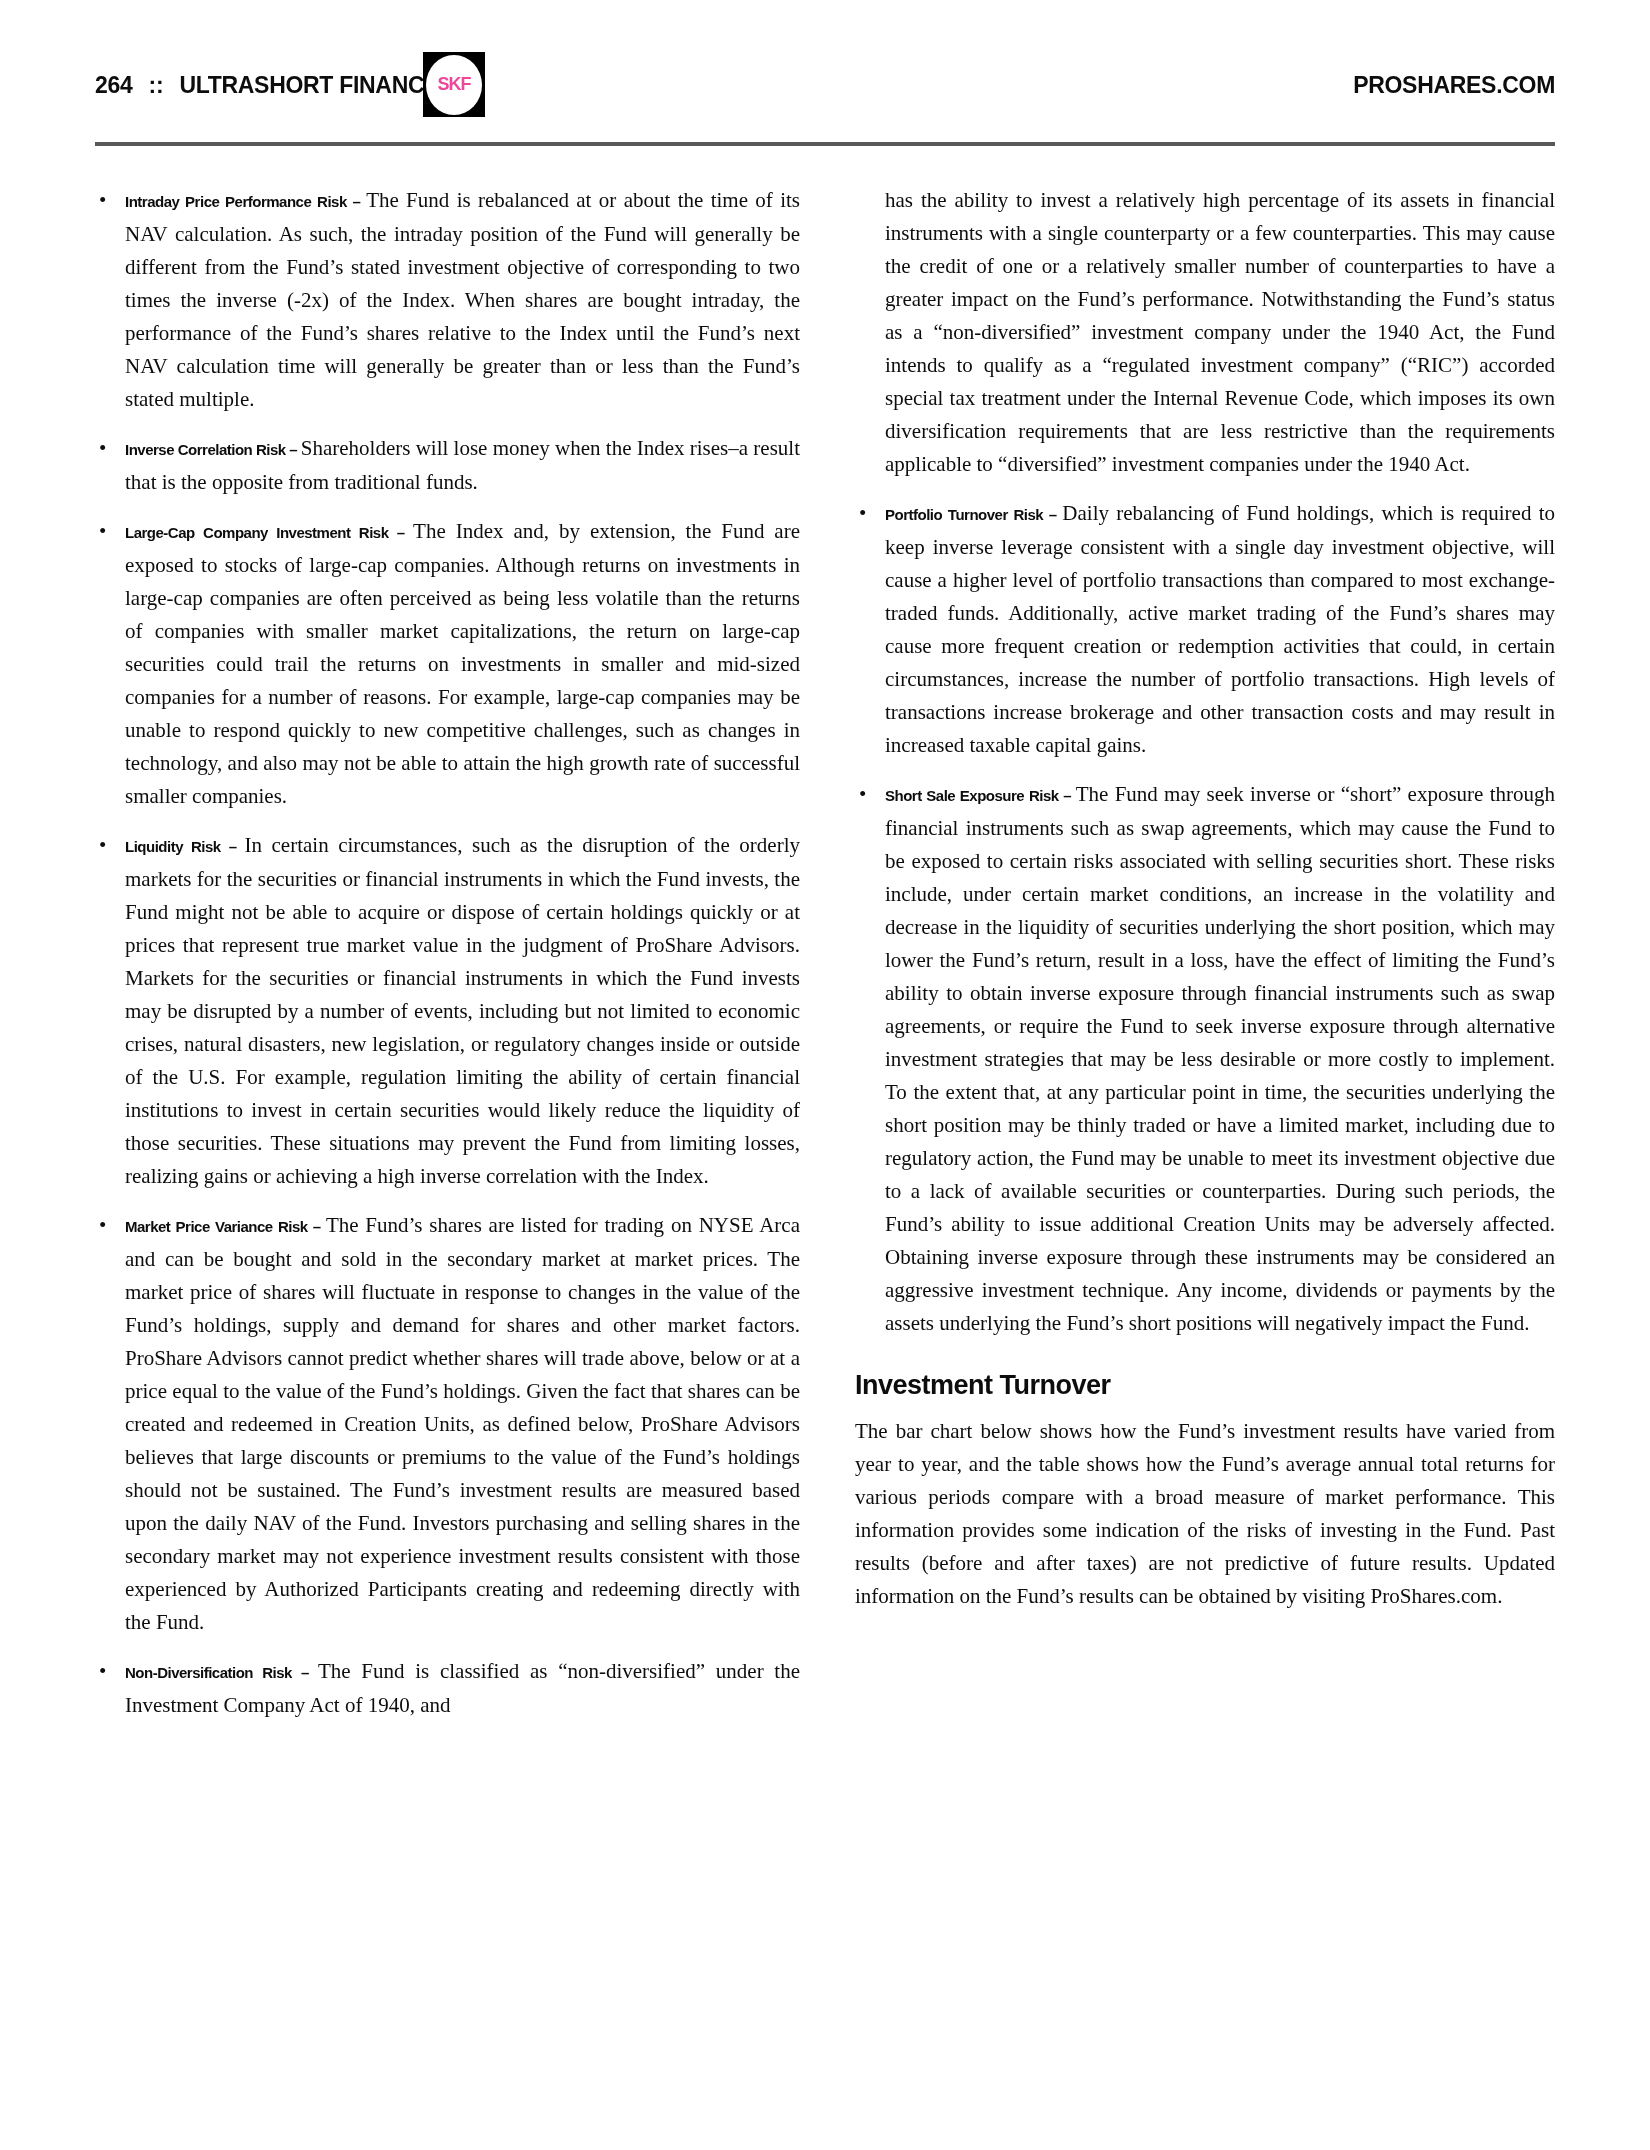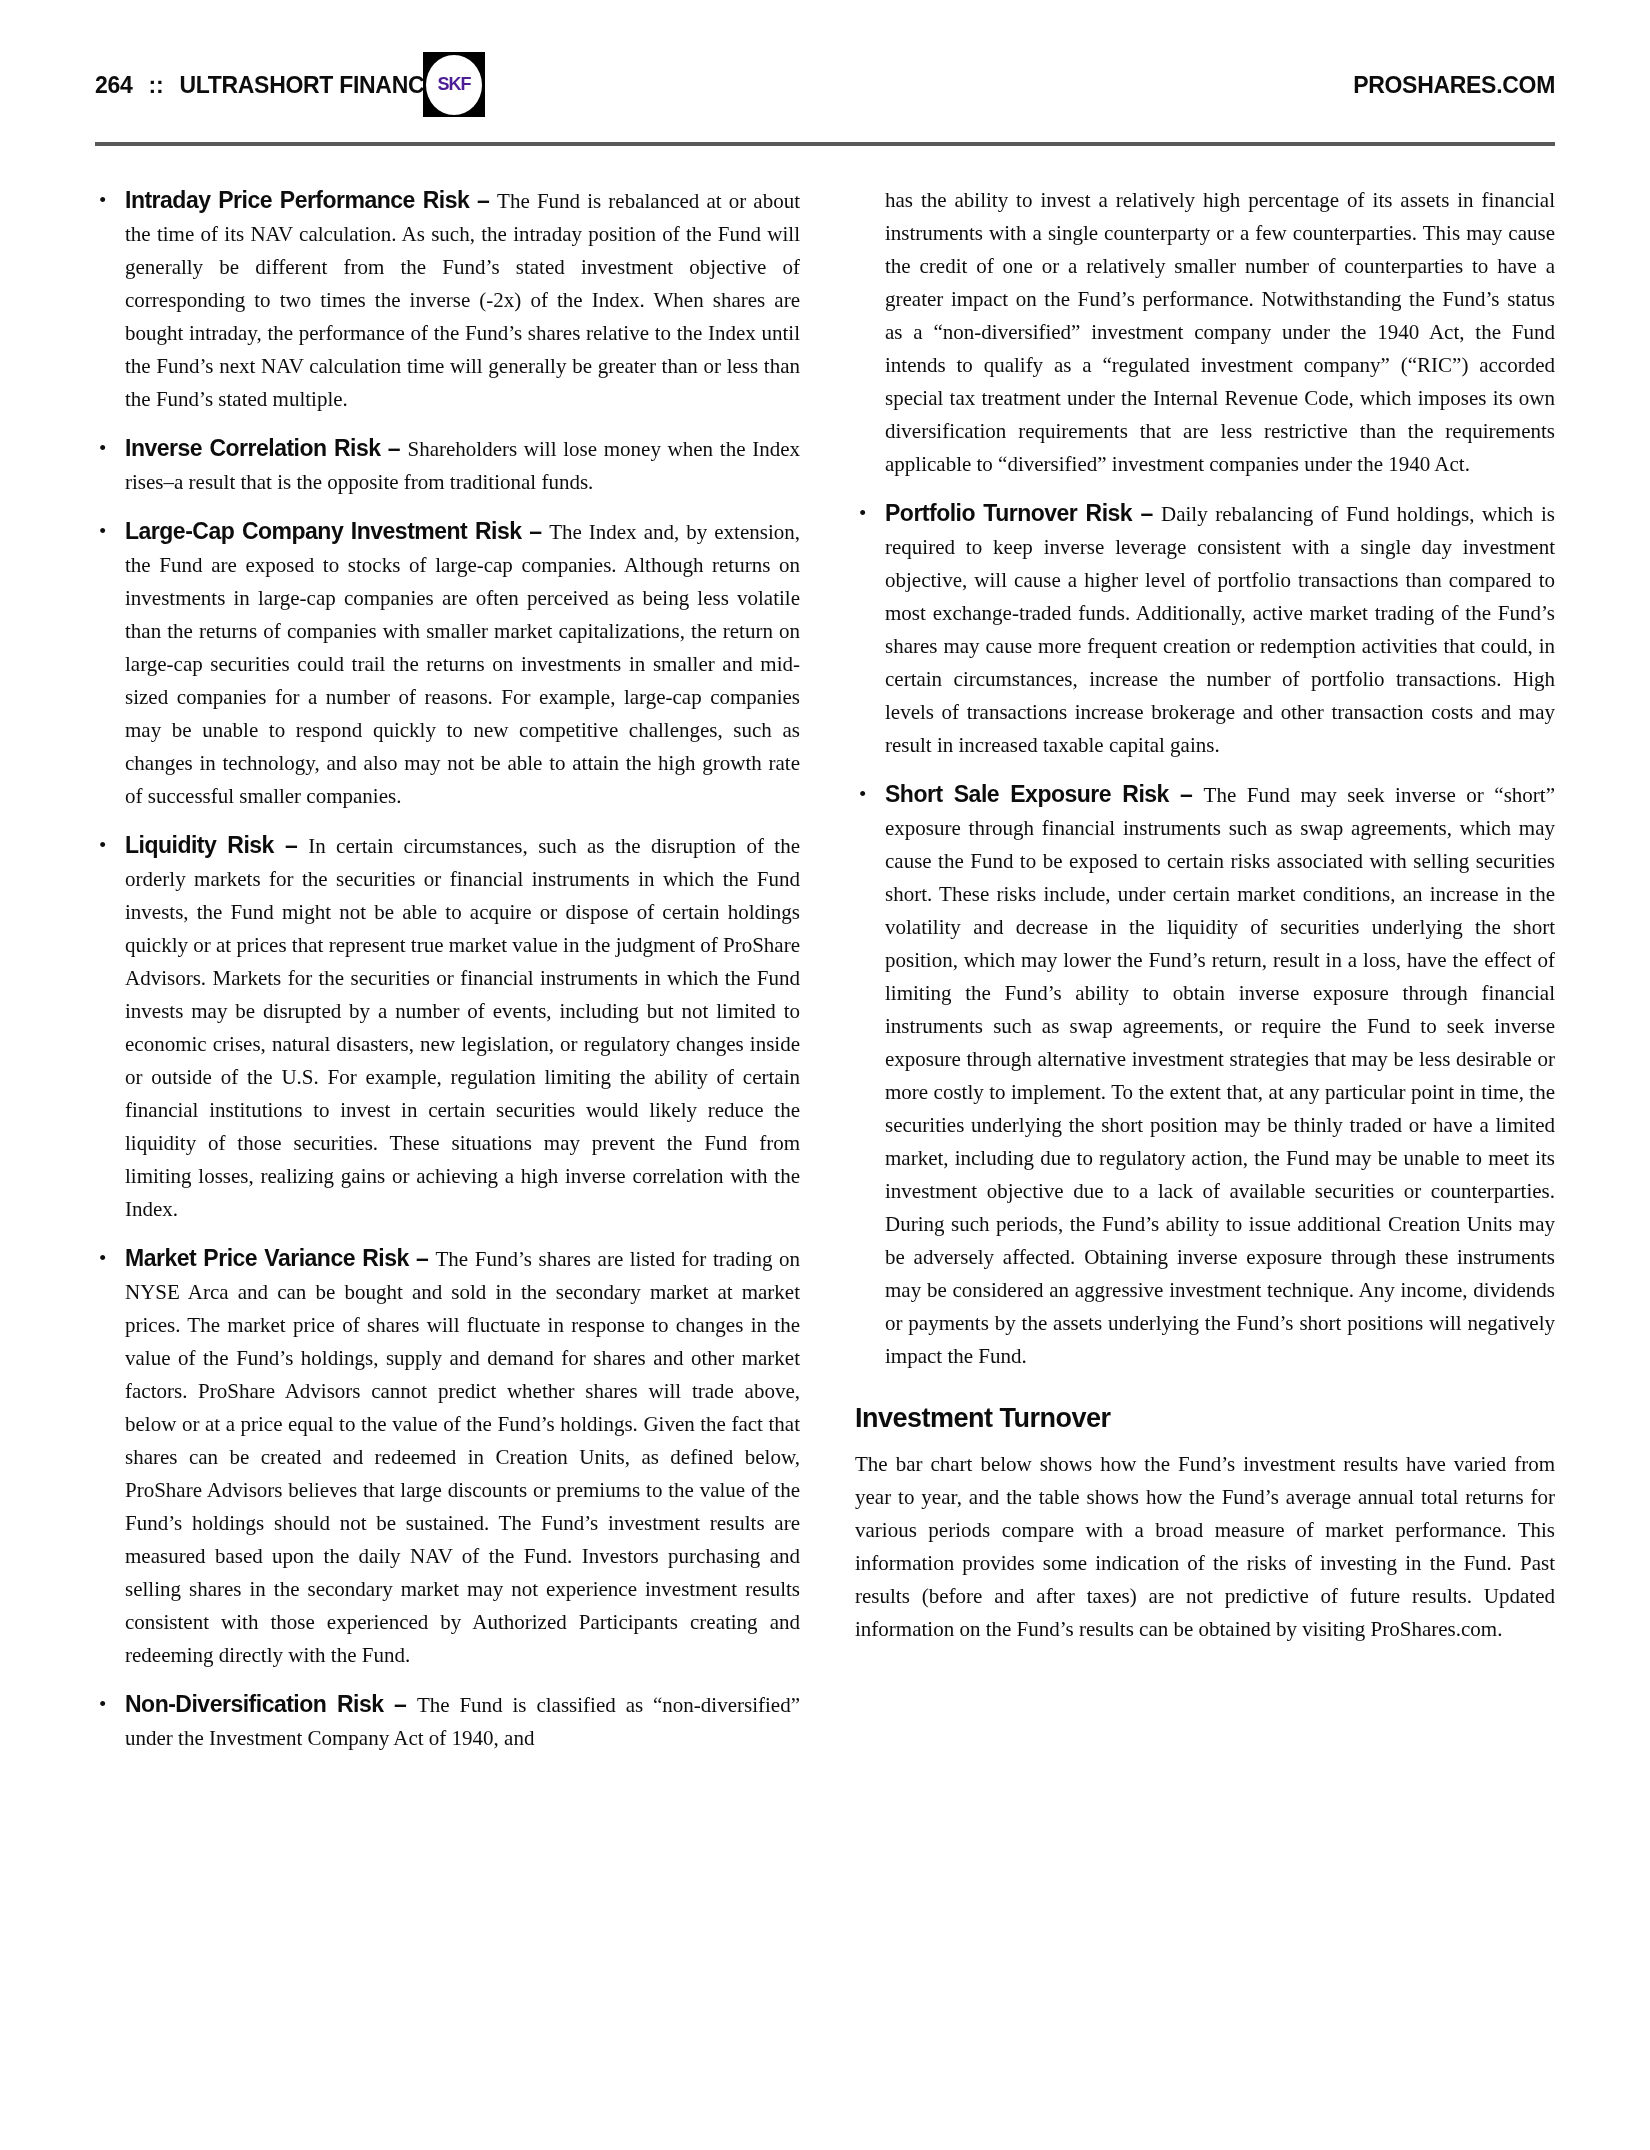--- a/index.html
+++ b/index.html
@@ -39,21 +39,21 @@
     width:56px;height:60px;
     background:#ffffff;
     border-radius:50%;
     display:flex;align-items:center;justify-content:center;
   }
   .ticker-ellipse span{
     font-family:"Liberation Sans", sans-serif;
     font-weight:700;
     font-size:18px;
     letter-spacing:-1px;
-    color:#4c1d95;
+    color:#ec4899;
   }
   .header-right{
     margin-left:auto;
     font-family:"Liberation Sans", sans-serif;
     font-weight:700;
     font-size:23px;
     letter-spacing:-0.3px;
   }
   .rule{
     margin:24px 95px 0 95px;
@@ -81,21 +81,21 @@
     padding-left:30px;
   }
   .bullet-marker{
     position:absolute;
     left:4px;top:0;
     font-size:21px;
   }
   .lead{
     font-family:"Liberation Sans", sans-serif;
     font-weight:700;
-    font-size:23px;
+    font-size:15px;
     letter-spacing:-0.5px;
   }
   .section-heading{
     font-family:"Liberation Sans", sans-serif;
     font-weight:700;
     font-size:27px;
     letter-spacing:-0.5px;
     margin:30px 0 14px 0;
   }
 </style>

